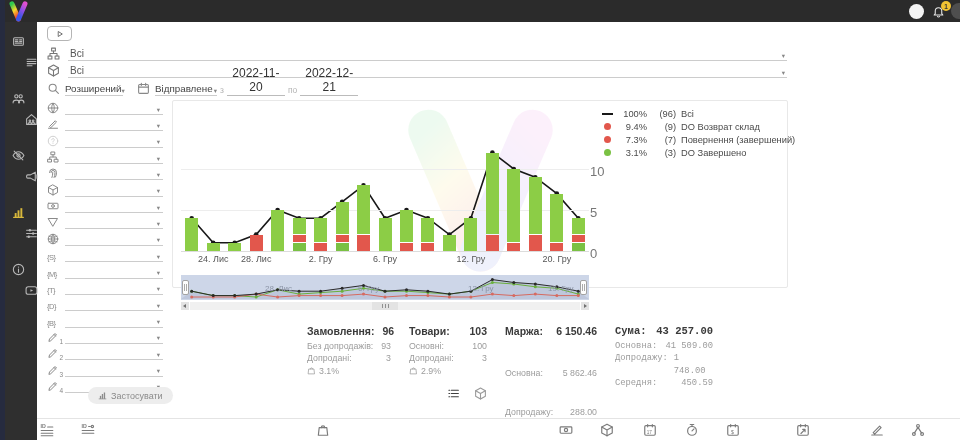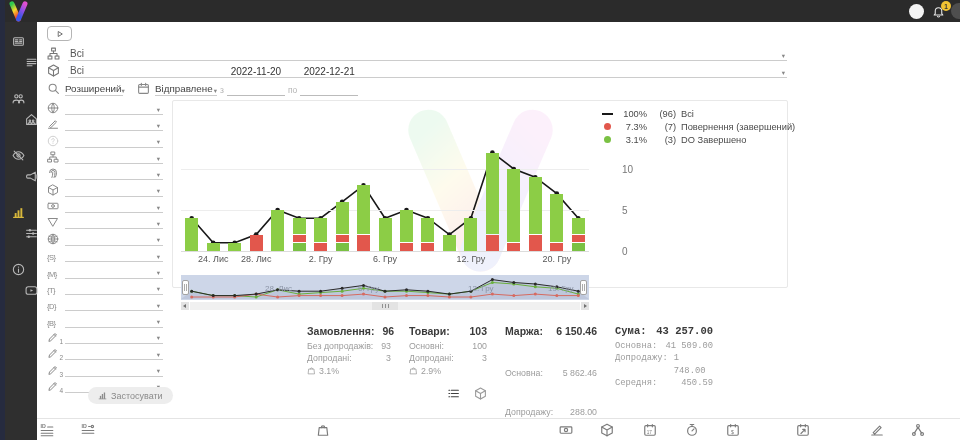--- a/index.html
+++ b/index.html
@@ -30,37 +30,37 @@
   #play-chip .ic{width:10px;height:10px}
   .select-row{position:absolute;left:47px;width:740px;height:15px;display:flex;align-items:flex-end;gap:8px}
   .select-row .ic{color:#777;margin-bottom:1px}
   .sel-line{flex:1;display:flex;justify-content:space-between;align-items:flex-end;border-bottom:1px solid #ccc;
     font-size:10px;color:#555;padding:0 2px 1px 2px;cursor:pointer;height:15px}
   #search-row{position:absolute;left:47px;top:80px;height:16px;display:flex;align-items:flex-end}
   #search-row .ic{color:#888;margin:0 5px 1px 0}
   .mini-sel{display:flex;justify-content:space-between;align-items:flex-end;border-bottom:1px solid #ccc;
     font-size:9.8px;color:#444;padding-bottom:1px;cursor:pointer}
   .lbl{font-style:normal;font-size:8.5px;color:#b5b5b5;margin:0 3px 1px 3px}
-  .date-inp{border-bottom:1px solid #bbb;width:58px;text-align:center;font-size:10px;color:#333;padding-bottom:18px;cursor:text}
+  .date-inp{border-bottom:1px solid #bbb;width:58px;text-align:center;font-size:12px;color:#333;padding-bottom:1px;cursor:text}
   .spacer{width:14px}
   
   .f-row{position:absolute;left:47px;width:116px;height:14px;display:flex;align-items:flex-end;gap:6px}
   .f-row .ic{color:#8a8a8a;width:12px;height:12px;margin-bottom:1px}
   .f-row .dis{opacity:.4}
   .f-txt{font-size:7.5px;color:#8a8a8a;width:12px;letter-spacing:-.5px;flex:none}
   .f-sel{flex:1;border-bottom:1px solid #ccc;display:flex;justify-content:flex-end;align-items:flex-end;height:13px;cursor:pointer;padding:0 3px 1px 0}
   #apply-btn{position:absolute;left:88px;top:387px;height:17px;padding:0 10px;border:none;border-radius:9px;background:#ededed;
     color:#8b8b8b;font-size:9px;display:flex;align-items:center;gap:4px;cursor:pointer;font-family:inherit}
   #apply-btn .ic{width:9px;height:9px}
   
   #card{position:absolute;left:172px;top:100px;width:616px;height:188px;background:#fff;border:1px solid #e8e8e8;border-radius:2px}
   #watermark{position:absolute;left:215px;top:0px;width:185px;height:185px;opacity:.08;pointer-events:none}
   .gridline{position:absolute;left:8px;width:408px;height:1px;background:#ededed}
   .gridline.base{background:#dcdcdc}
-  .ylab{position:absolute;left:449px;font-size:10px;color:#777}
+  .ylab{position:absolute;left:417px;font-size:13px;color:#777}
   .seg{position:absolute;width:13px}
   .xlab{position:absolute;top:153px;transform:translateX(-50%);font-size:9px;color:#555;white-space:nowrap}
   #linesvg{position:absolute;left:8px;top:4px}
   #legend{position:absolute;left:428px;top:6px}
   .lg-row{display:flex;align-items:center;height:13px;font-size:9.3px;color:#4a4a4a;cursor:pointer;white-space:nowrap}
   .lg-mark{width:13px;display:flex;justify-content:center;margin-right:3px}
   .lg-dot{width:7px;height:7px;border-radius:50%}
   .lg-line{width:11px;height:2px}
   .lg-pct{width:30px;text-align:right;margin-right:5px}
   .lg-cnt{width:24px;text-align:right;margin-right:5px}
@@ -437,20 +437,28 @@
     <path d="M25 4L16 25" stroke="url(#wg2)" stroke-width="7" stroke-linecap="round" fill="none"></path>
   </svg>
   <div id="legend" data-name="chart-legend">
       <div class="lg-row" data-name="legend-item">
         <span class="lg-mark" data-name="legend-line-marker">
           <span class="lg-line" style="background: rgb(24, 24, 24);"></span>
         </span>
         <span class="lg-pct" data-name="legend-text">100%</span>
         <span class="lg-cnt" data-name="legend-text">(96)</span>
         <span data-name="legend-text">Всі</span>
+      </div>
+      <div class="lg-row" data-name="legend-item">
+        <span class="lg-mark" data-name="legend-dot-marker">
+          <span class="lg-dot" style="background: rgb(226, 87, 76);"></span>
+        </span>
+        <span class="lg-pct" data-name="legend-text">9.4%</span>
+        <span class="lg-cnt" data-name="legend-text">(9)</span>
+        <span data-name="legend-text">DO Возврат склад</span>
       </div>
       <div class="lg-row" data-name="legend-item">
         <span class="lg-mark" data-name="legend-dot-marker">
           <span class="lg-dot" style="background: rgb(226, 87, 76);"></span>
         </span>
         <span class="lg-pct" data-name="legend-text">7.3%</span>
         <span class="lg-cnt" data-name="legend-text">(7)</span>
         <span data-name="legend-text">Повернення (завершений)</span>
       </div>
       <div class="lg-row" data-name="legend-item">

